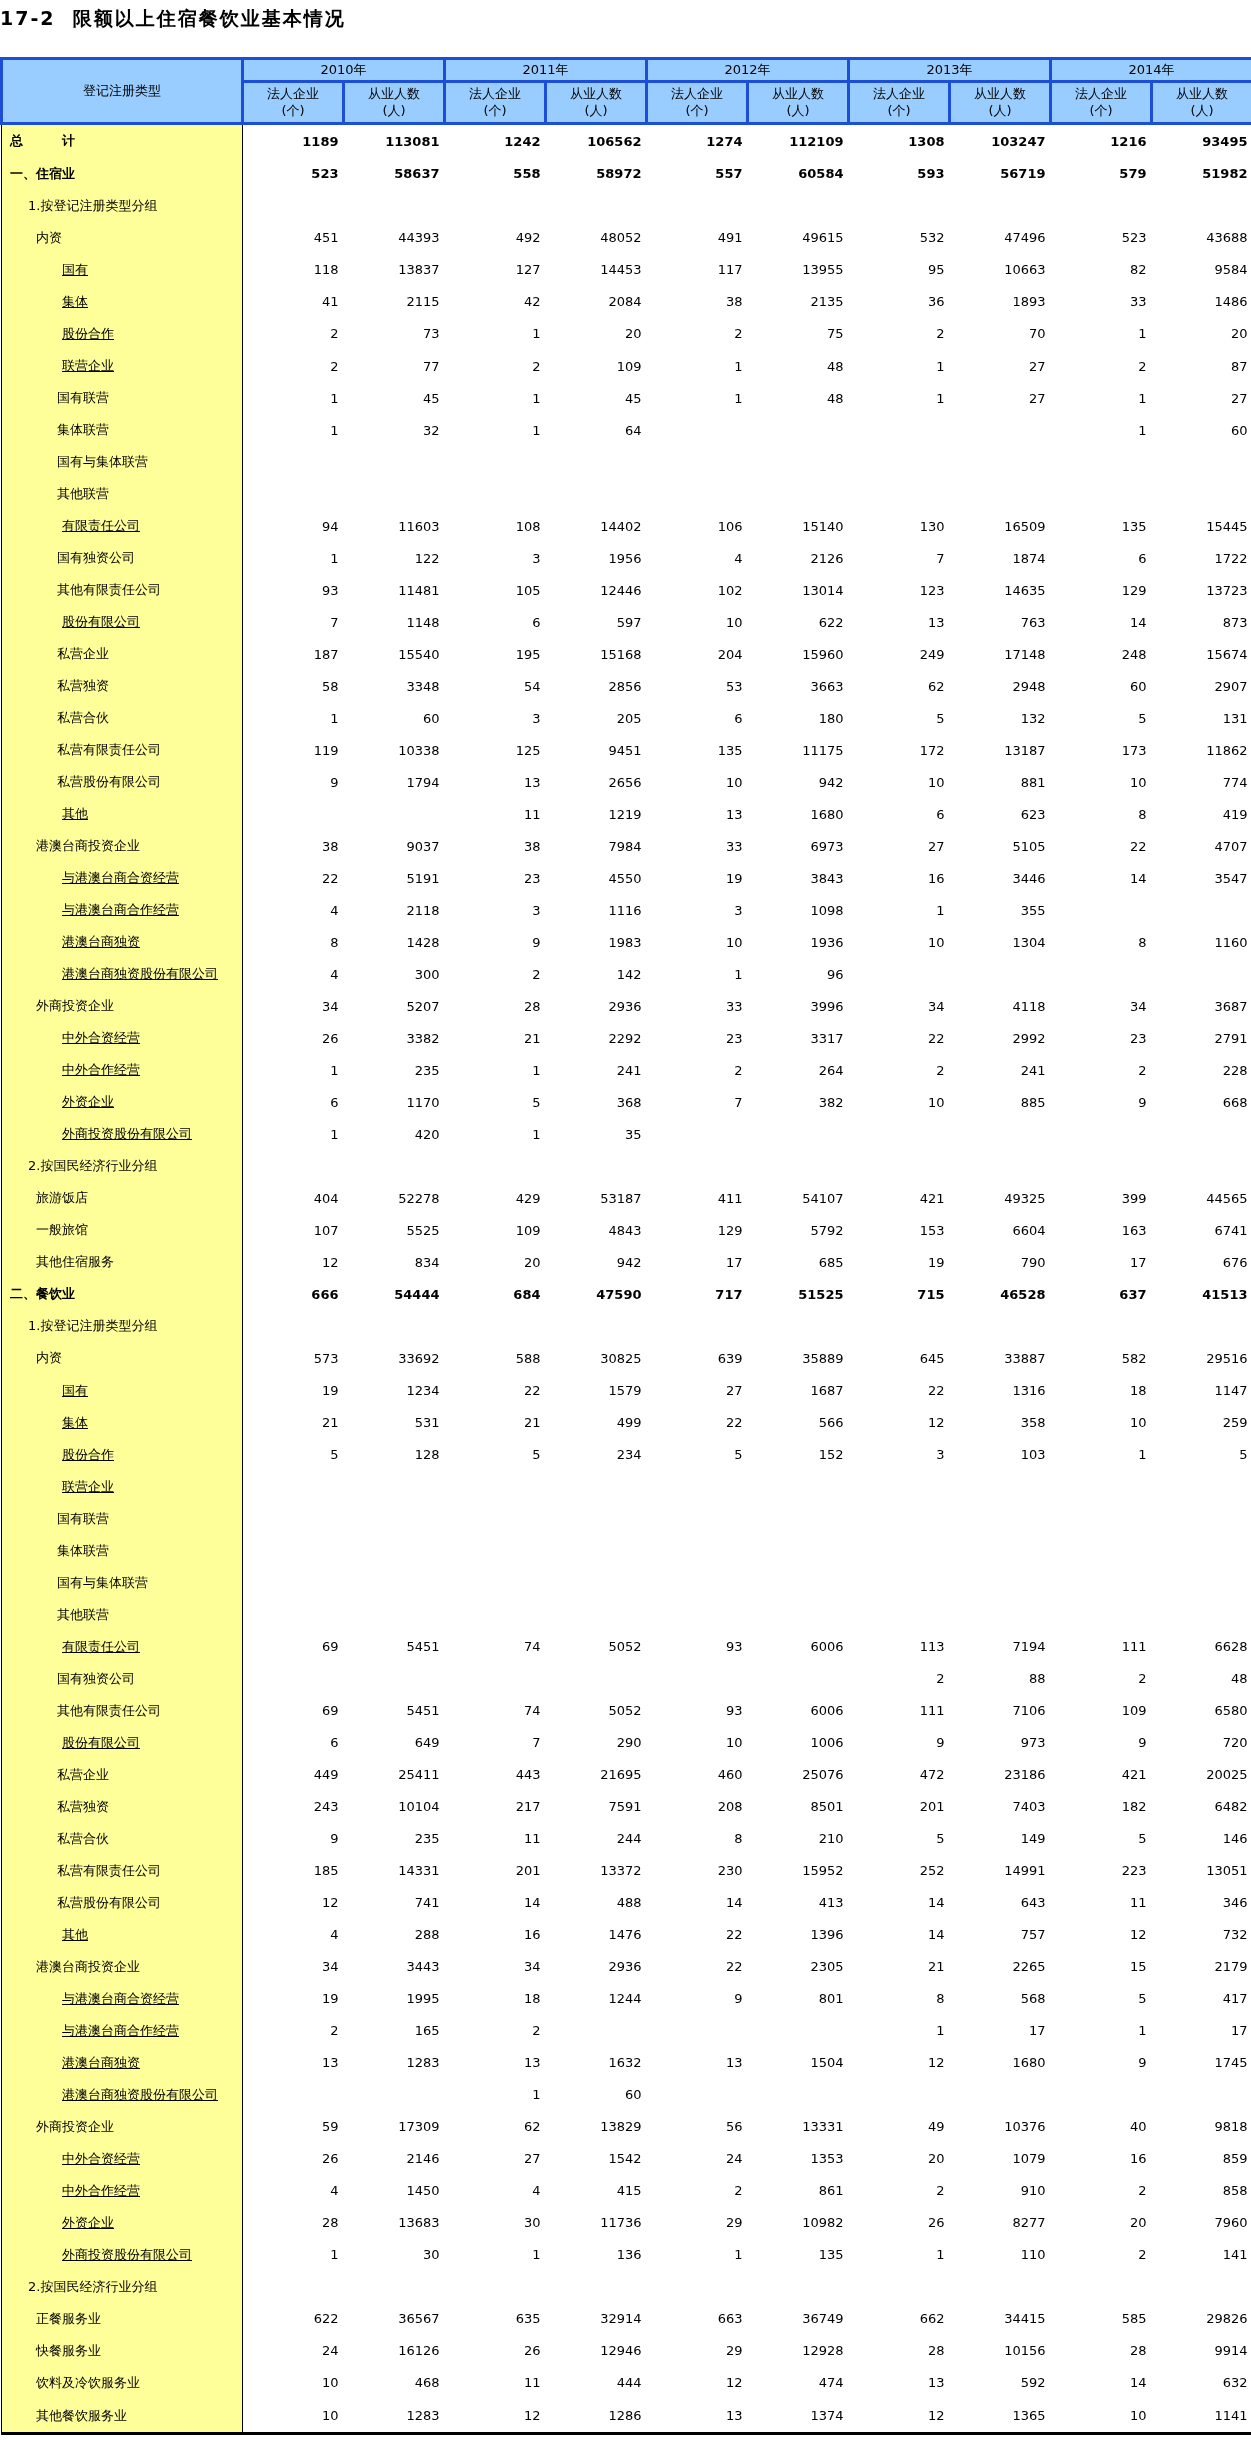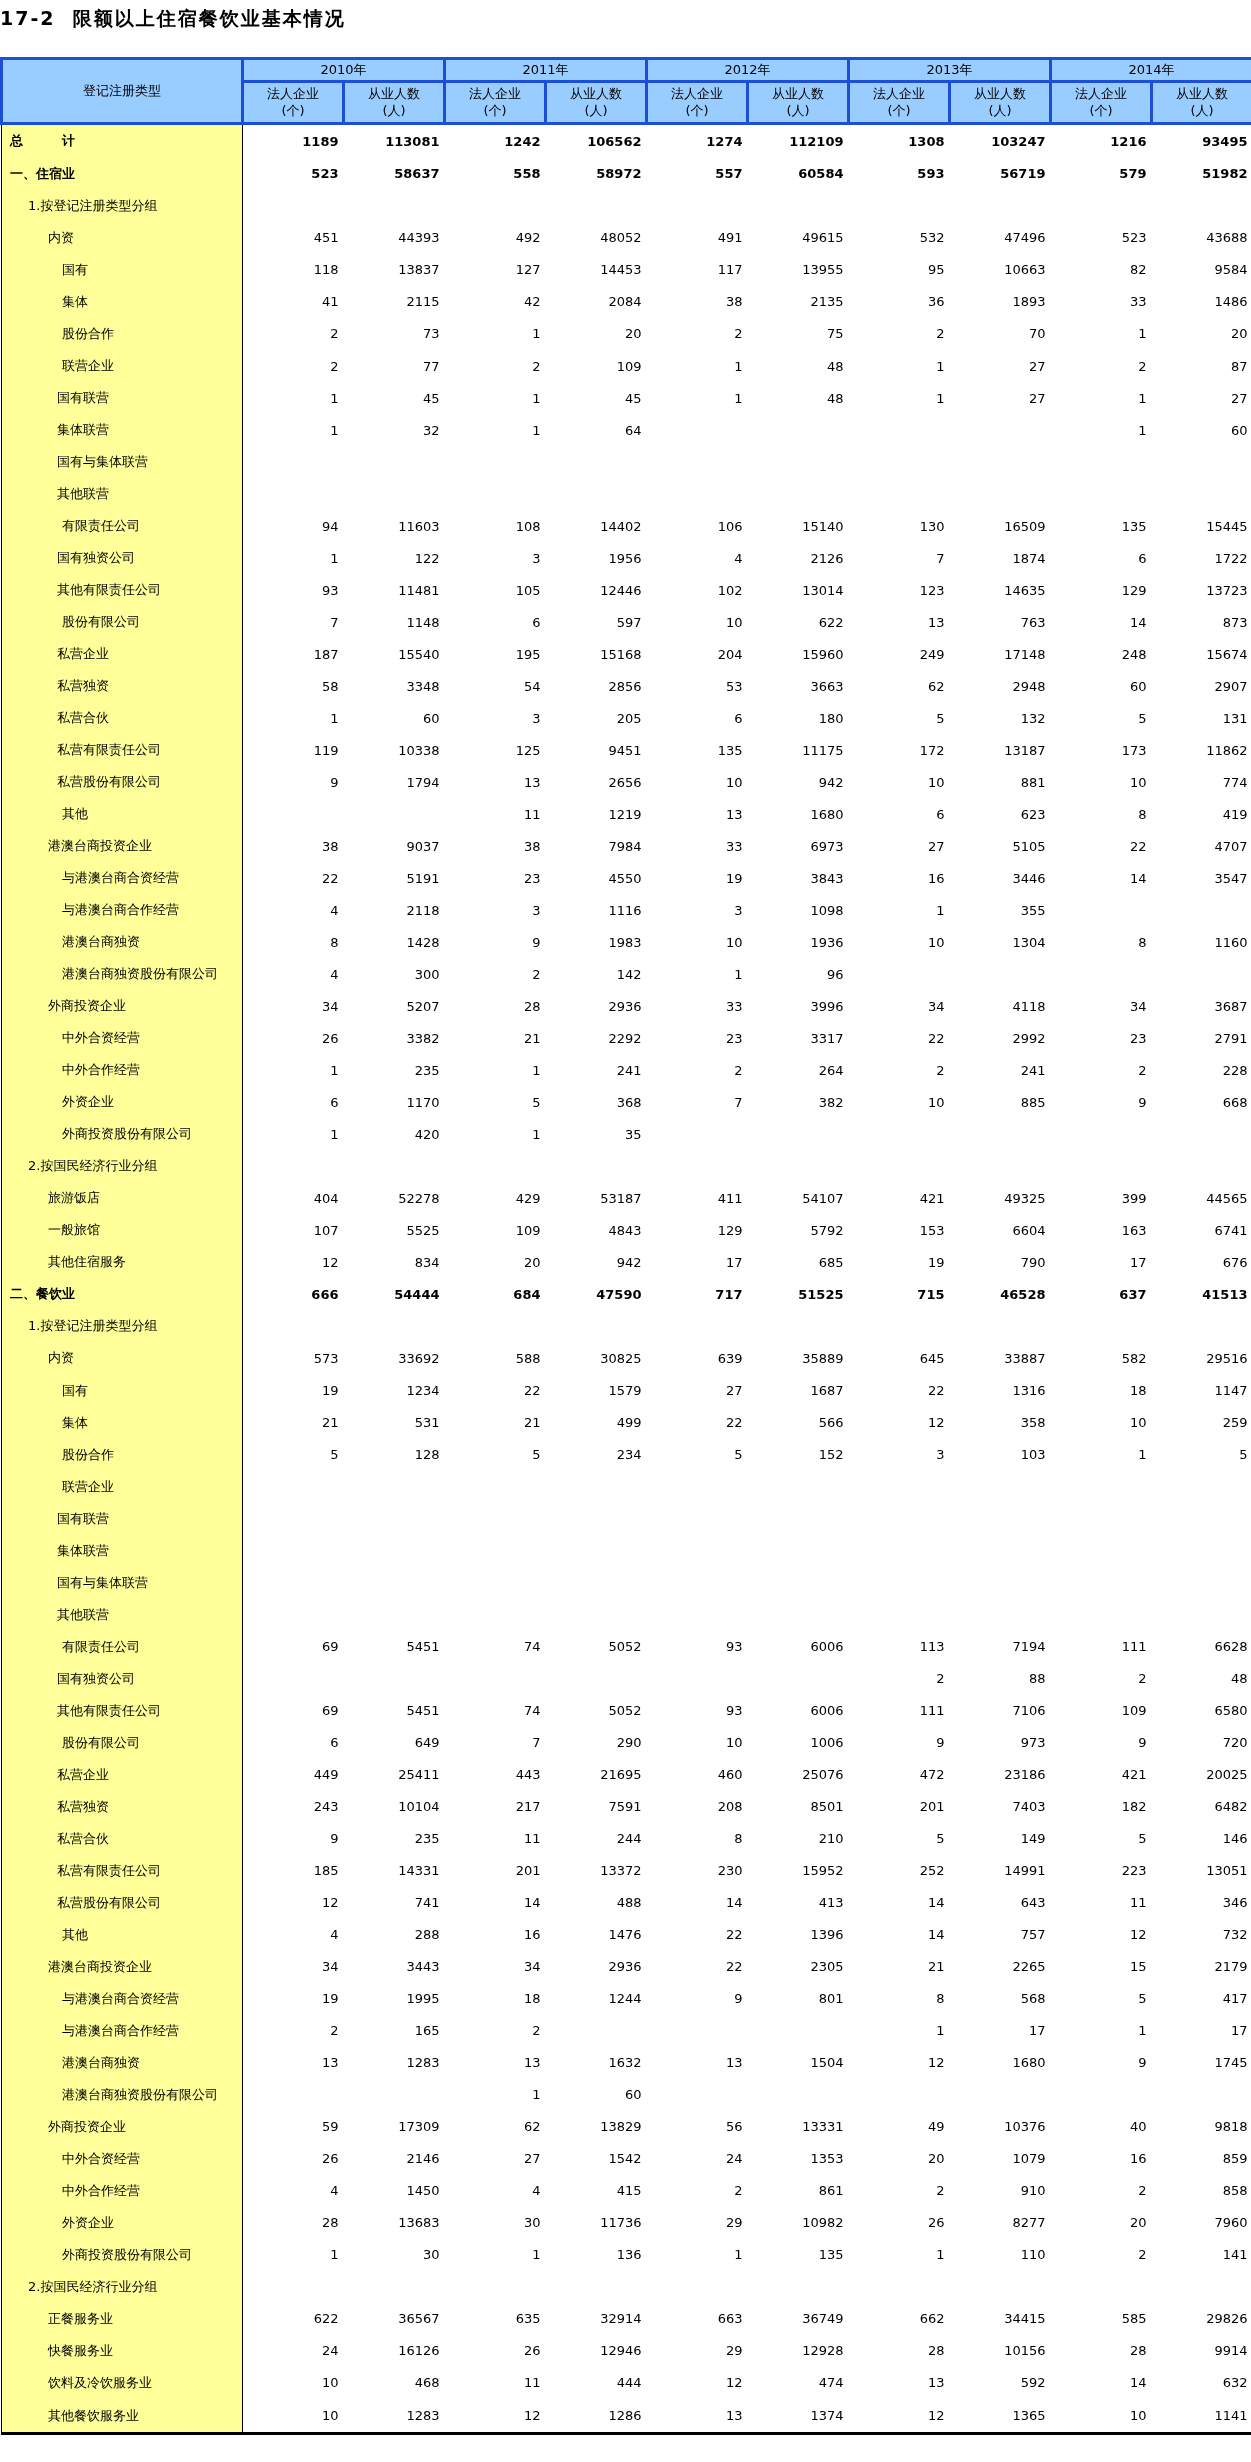--- a/index.html
+++ b/index.html
@@ -54,22 +54,22 @@
   }
   td.num {
     text-align: right;
     padding-right: 5px;
     font-size: 13px;
     background: #fff;
     white-space: nowrap;
   }
   .ind0 { padding-left: 8px; }
   .ind1 { padding-left: 26px; }
-  .ind2 { padding-left: 46px; }
-  .ind3 { padding-left: 60px; }
+  .ind2 { padding-left: 34px; }
+  .ind3 { padding-left: 60px; text-decoration: underline; }
   .ind4 { padding-left: 55px; margin-left: 26px; }
   .bold { font-weight: bold; }
 </style>
 </head>
 <body>
 
 <div class="page-title">17-2  限额以上住宿餐饮业基本情况</div>
 
 <table class="stats">
   <colgroup>

